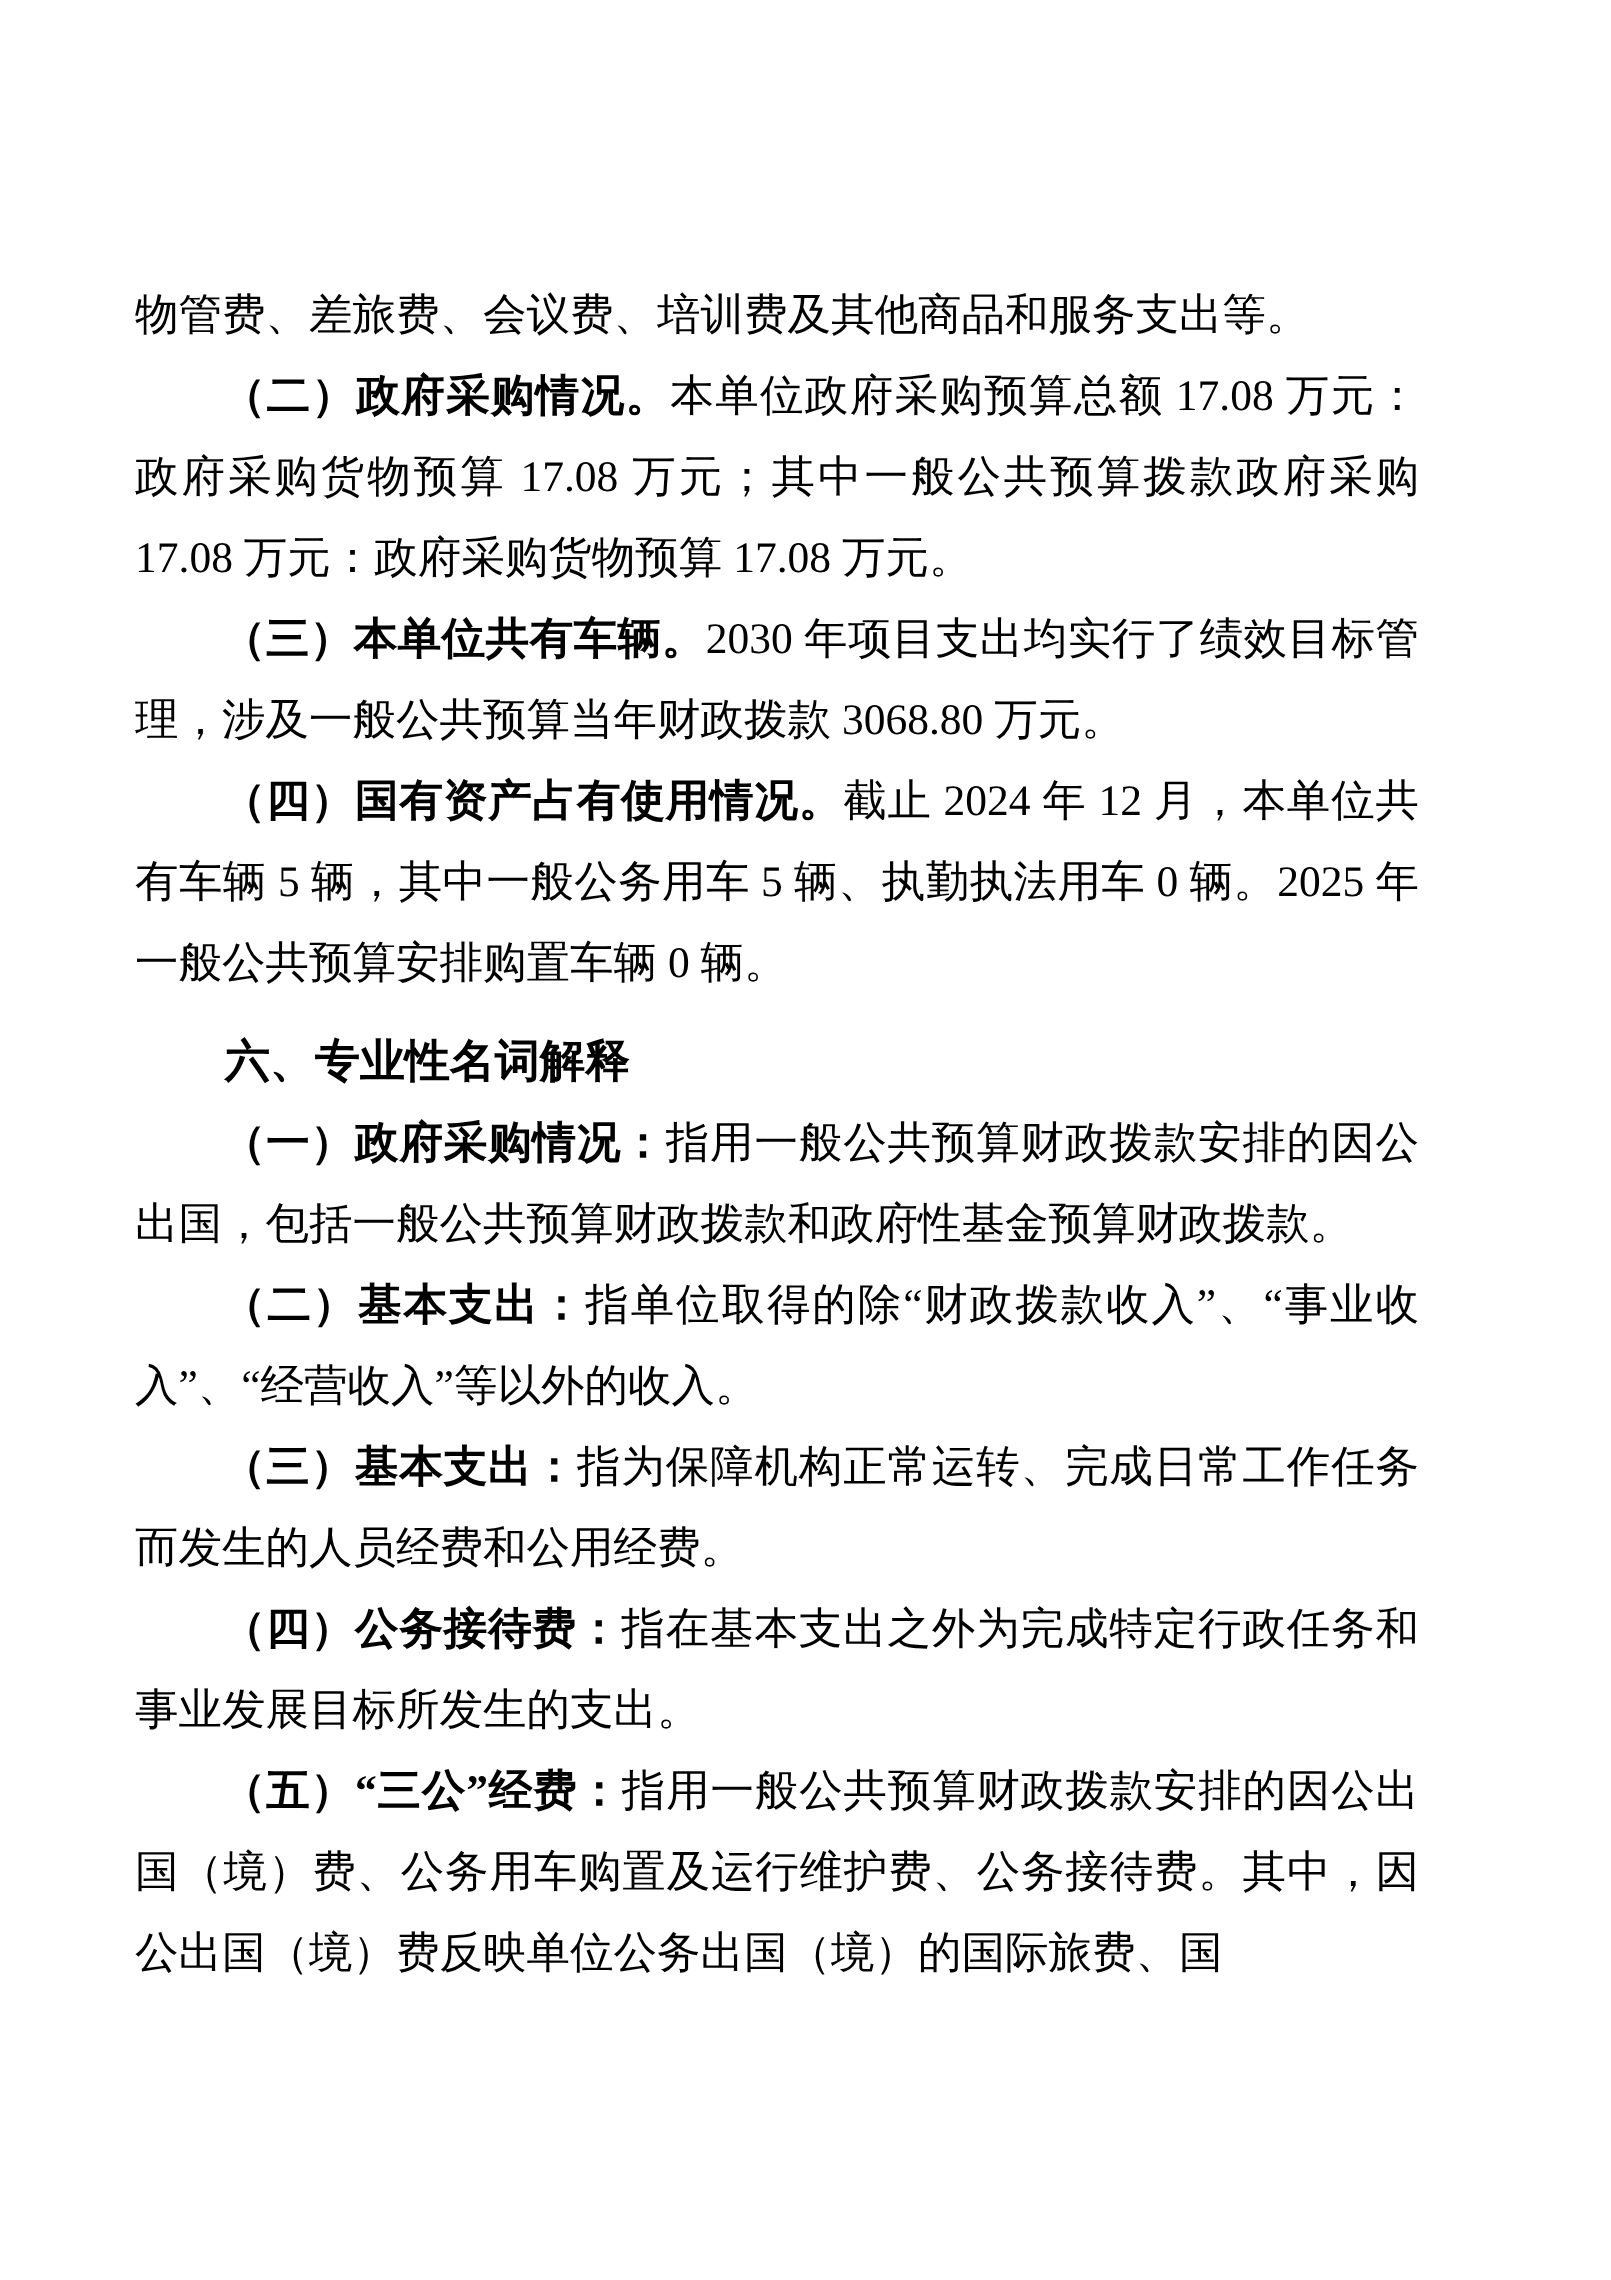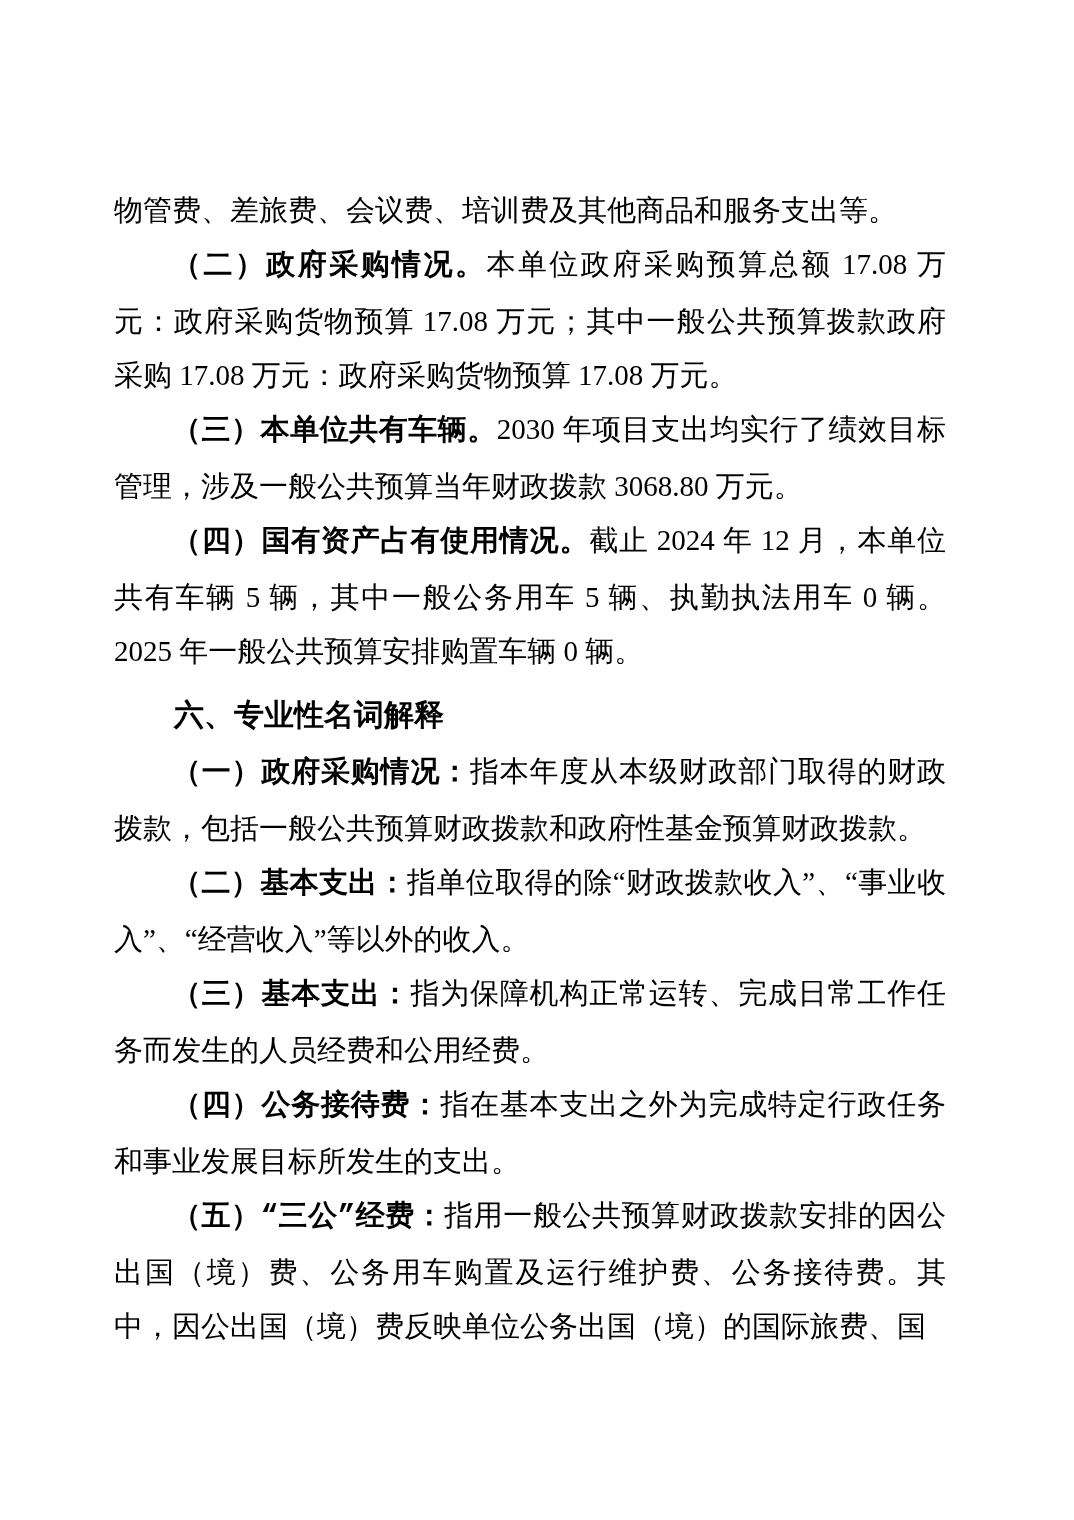--- a/index.html
+++ b/index.html
@@ -5,37 +5,37 @@
   html, body { margin: 0; padding: 0; background: #ffffff; }
   .page {
     position: relative;
     width: 1074px;
     height: 1520px;
     margin: 0 auto;
     background: #ffffff;
     overflow: hidden;
   }
   .doc {
-    padding: 183px 128px 0 114px;
+    padding: 183px 128px 0 90px;
     font-family: "Liberation Serif", "DejaVu Serif", serif;
     font-size: 29px;
     line-height: 54px;
     color: #000000;
     text-align: justify;
     text-justify: inter-ideograph;
   }
   .para {
     margin: 0;
     text-indent: 2em;
   }
   .para.no-indent { text-indent: 0; }
-  .lead { font-weight: 700; font-family: Liberation Mono, monospace; }
+  .lead { font-weight: 700; }
   .heading {
     margin: 12px 0 0 0;
-    font-family: Liberation Mono, monospace;
+    font-family: Liberation Serif, serif;
     font-weight: 700;
     font-size: 30px;
     line-height: 54px;
     text-indent: 2em;
     text-align: left;
     color: #000000;
   }
 </style>
 </head>
 <body>
@@ -46,21 +46,21 @@
     <p class="para no-indent"><span>物管费、差旅费、会议费、培训费及其他商品和服务支出等。</span></p>
 
     <p class="para"><span class="lead">（二）政府采购情况。</span><span>本单位政府采购预算总额 17.08 万元：政府采购货物预算 17.08 万元；其中一般公共预算拨款政府采购 17.08 万元：政府采购货物预算 17.08 万元。</span></p>
 
     <p class="para"><span class="lead">（三）本单位共有车辆。</span><span>2030 年项目支出均实行了绩效目标管理，涉及一般公共预算当年财政拨款 3068.80 万元。</span></p>
 
     <p class="para"><span class="lead">（四）国有资产占有使用情况。</span><span>截止 2024 年 12 月，本单位共有车辆 5 辆，其中一般公务用车 5 辆、执勤执法用车 0 辆。2025 年一般公共预算安排购置车辆 0 辆。</span></p>
 
     <h2 class="heading">六、专业性名词解释</h2>
 
-    <p class="para"><span class="lead">（一）政府采购情况：</span><span>指本年度从本级财政部门取得的财政拨款，包括一般公共预算财政拨款和政府性基金预算财政拨款。</span></p>
+    <p class="para"><span class="lead">（一）政府采购情况：</span><span>指用一般公共预算财政拨款安排的因公出国，包括一般公共预算财政拨款和政府性基金预算财政拨款。</span></p>
 
     <p class="para"><span class="lead">（二）基本支出：</span><span>指单位取得的除“财政拨款收入”、“事业收入”、“经营收入”等以外的收入。</span></p>
 
     <p class="para"><span class="lead">（三）基本支出：</span><span>指为保障机构正常运转、完成日常工作任务而发生的人员经费和公用经费。</span></p>
 
     <p class="para"><span class="lead">（四）公务接待费：</span><span>指在基本支出之外为完成特定行政任务和事业发展目标所发生的支出。</span></p>
 
     <p class="para"><span class="lead">（五）“三公”经费：</span><span>指用一般公共预算财政拨款安排的因公出国（境）费、公务用车购置及运行维护费、公务接待费。其中，因公出国（境）费反映单位公务出国（境）的国际旅费、国</span></p>
 
   </div>

